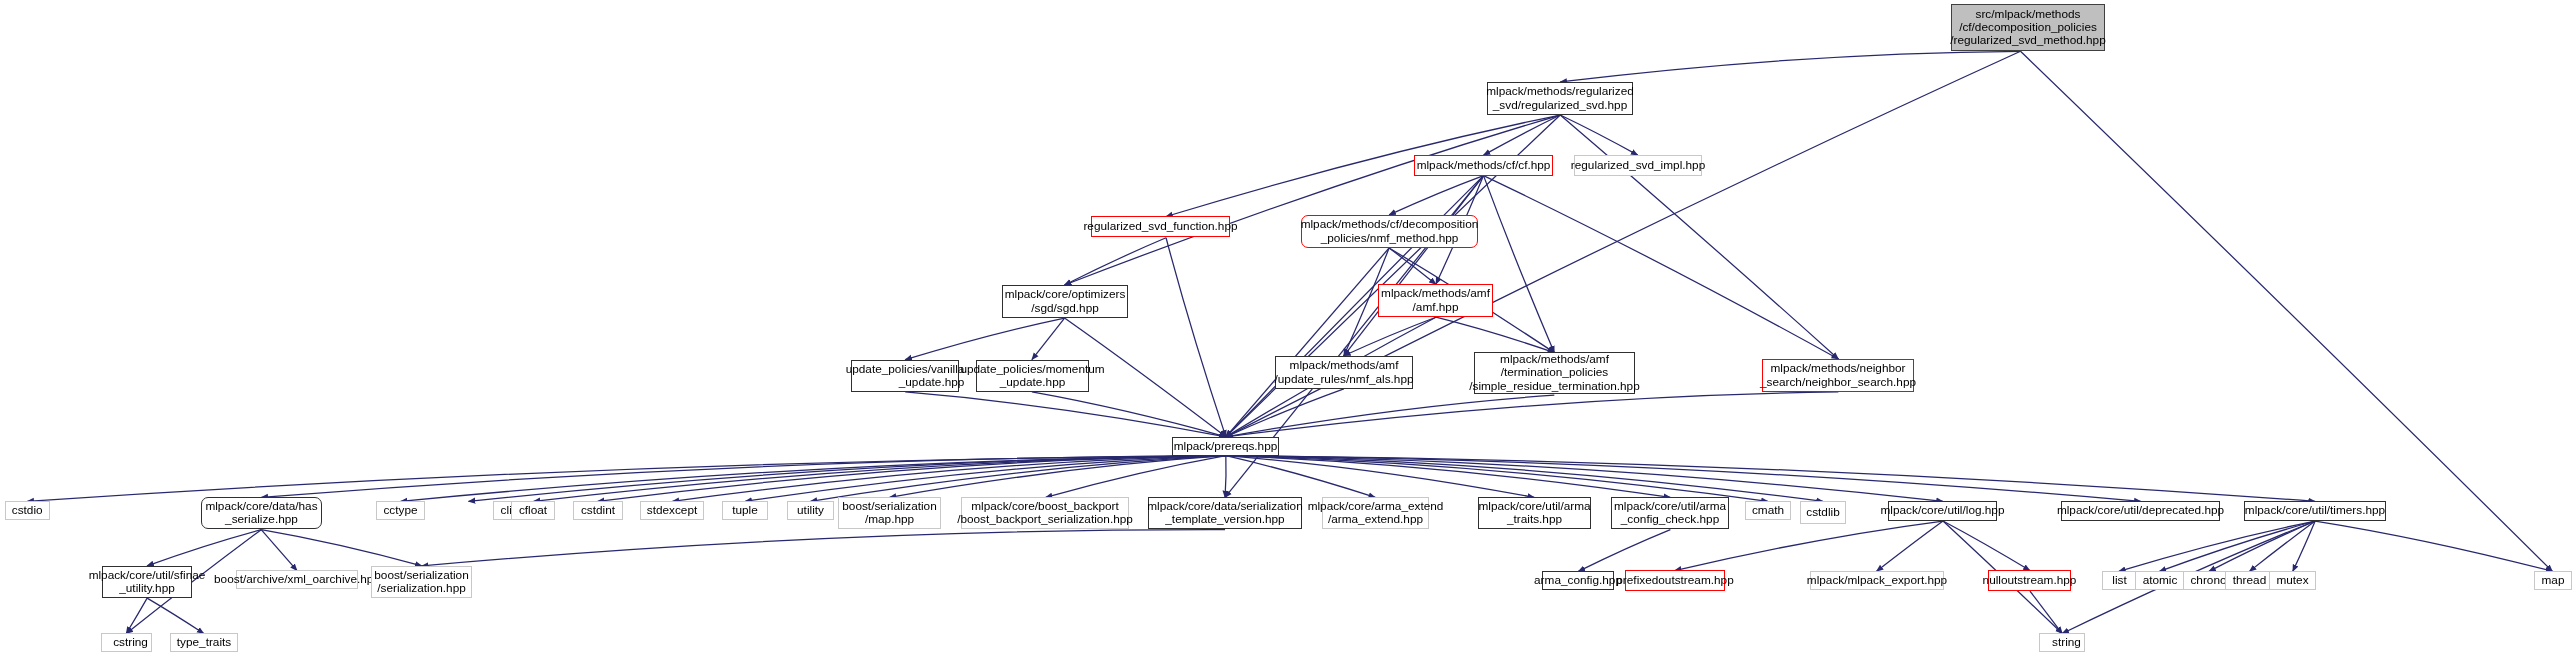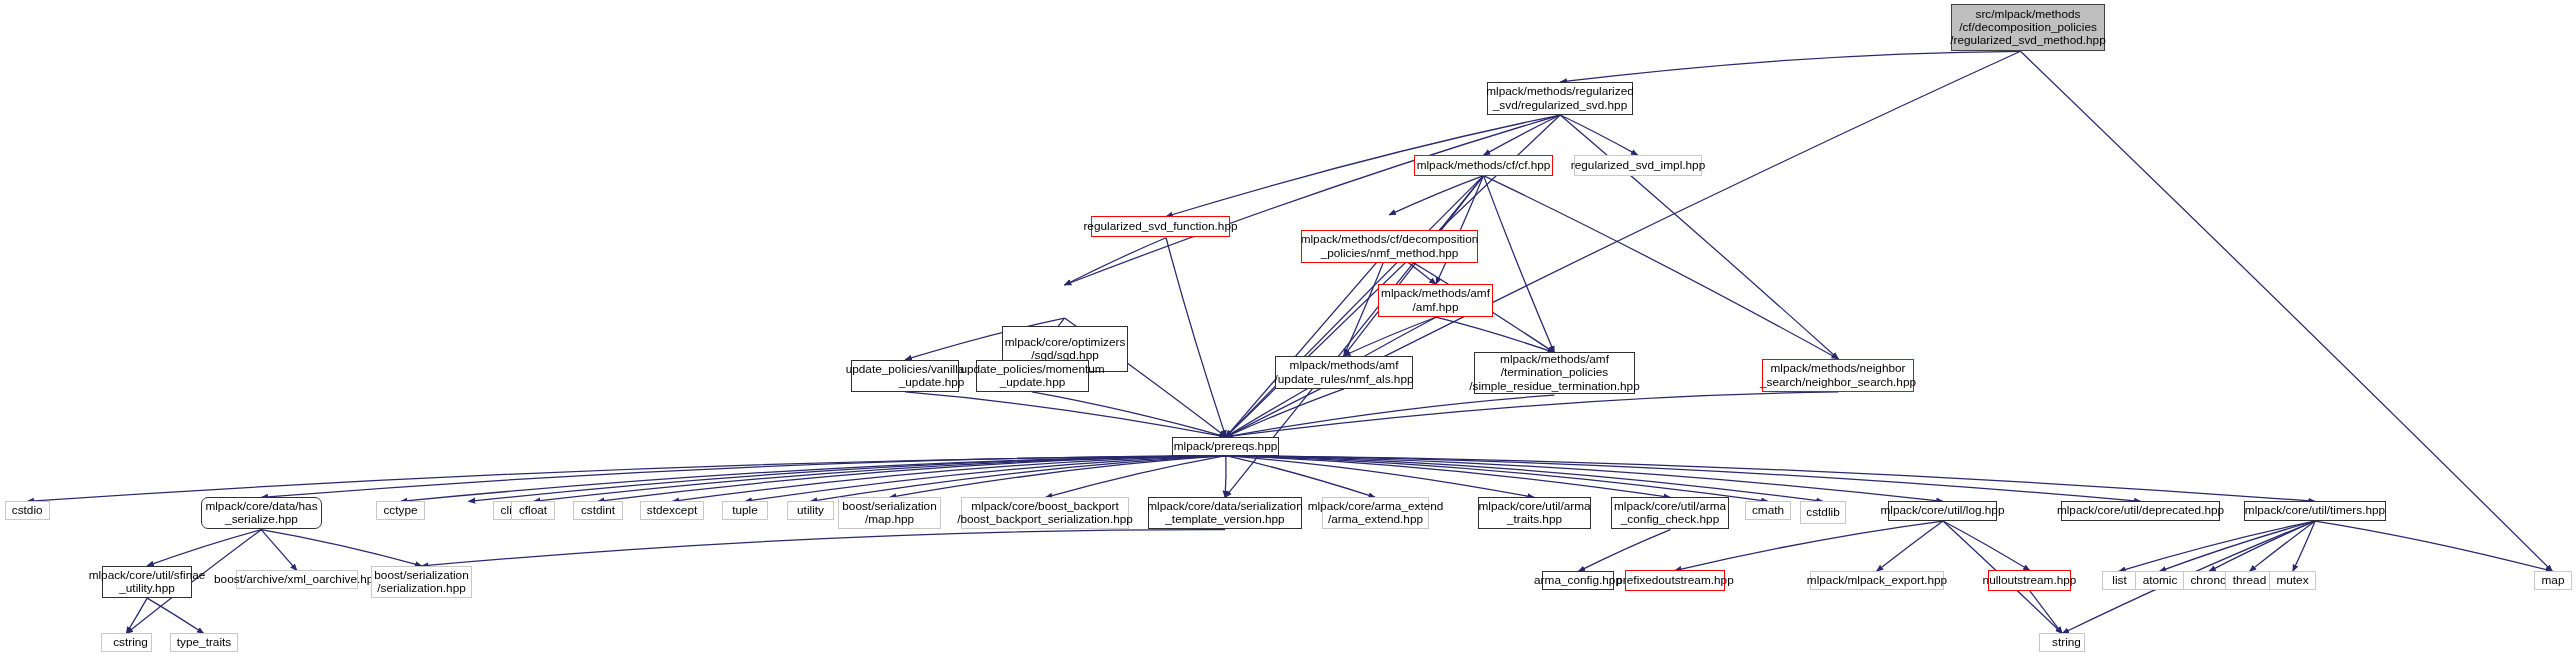--- a/index.html
+++ b/index.html
@@ -99,23 +99,23 @@
       </defs>
     </svg>
 <div class="node n-root" style="left: 1943px; top: 3.9px; width: 154px; height: 47px; margin-left: 8px;"><span>src/mlpack/methods
 /cf/decomposition_policies
 /regularized_svd_method.hpp</span></div>
     <div class="node n-black" style="left: 1487px; top: 82px; width: 146px; height: 33px;"><span>mlpack/methods/regularized
 _svd/regularized_svd.hpp</span></div>
     <div class="node n-red" style="left: 1414px; top: 155px; width: 139px; height: 20.5px;"><span>mlpack/methods/cf/cf.hpp</span></div>
     <div class="node n-grey" style="left: 1574px; top: 155px; width: 128px; height: 20.5px;"><span>regularized_svd_impl.hpp</span></div>
     <div class="node n-red" style="left: 1091px; top: 216px; width: 139px; height: 21px;"><span>regularized_svd_function.hpp</span></div>
-    <div class="node n-red" style="left: 1301px; top: 230px; width: 177px; height: 33px;"><span>mlpack/methods/cf/decomposition
+    <div class="node n-red" style="left: 1301px; top: 215px; width: 177px; height: 33px; border-radius: 7px;"><span>mlpack/methods/cf/decomposition
 _policies/nmf_method.hpp</span></div>
-    <div class="node n-black" style="left: 1002px; top: 285px; width: 126px; height: 46px; margin-top: 41px;"><span>mlpack/core/optimizers
+    <div class="node n-black" style="left: 1002px; top: 285px; width: 126px; height: 33px;"><span>mlpack/core/optimizers
 /sgd/sgd.hpp</span></div>
     <div class="node n-red" style="left: 1378px; top: 284px; width: 115px; height: 33px;"><span>mlpack/methods/amf
 /amf.hpp</span></div>
     <div class="node n-black" style="left: 851px; top: 360px; width: 108px; height: 32px; text-align: right;"><span>update_policies/vanilla
 _update.hpp</span></div>
     <div class="node n-black" style="left: 976px; top: 360px; width: 113px; height: 32px;"><span>update_policies/momentum
 _update.hpp</span></div>
     <div class="node n-black" style="left: 1275px; top: 356px; width: 138px; height: 33px;"><span>mlpack/methods/amf
 /update_rules/nmf_als.hpp</span></div>
     <div class="node n-black" style="left: 1474px; top: 352px; width: 161px; height: 42px;"><span>mlpack/methods/amf

